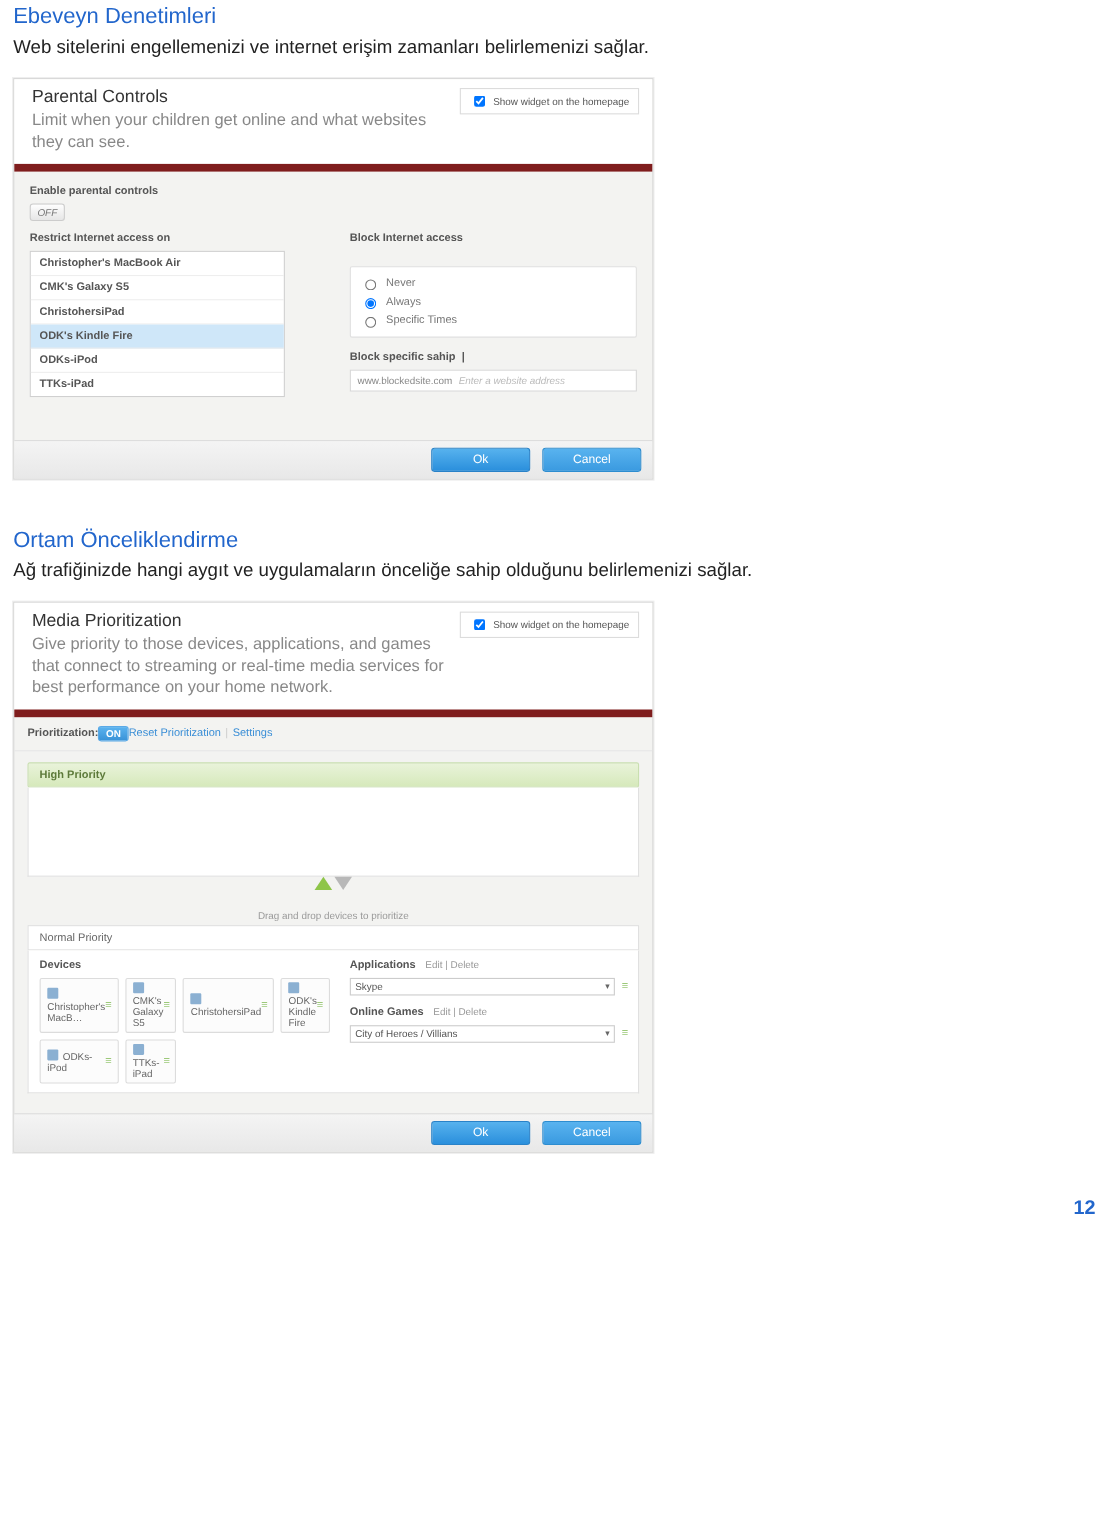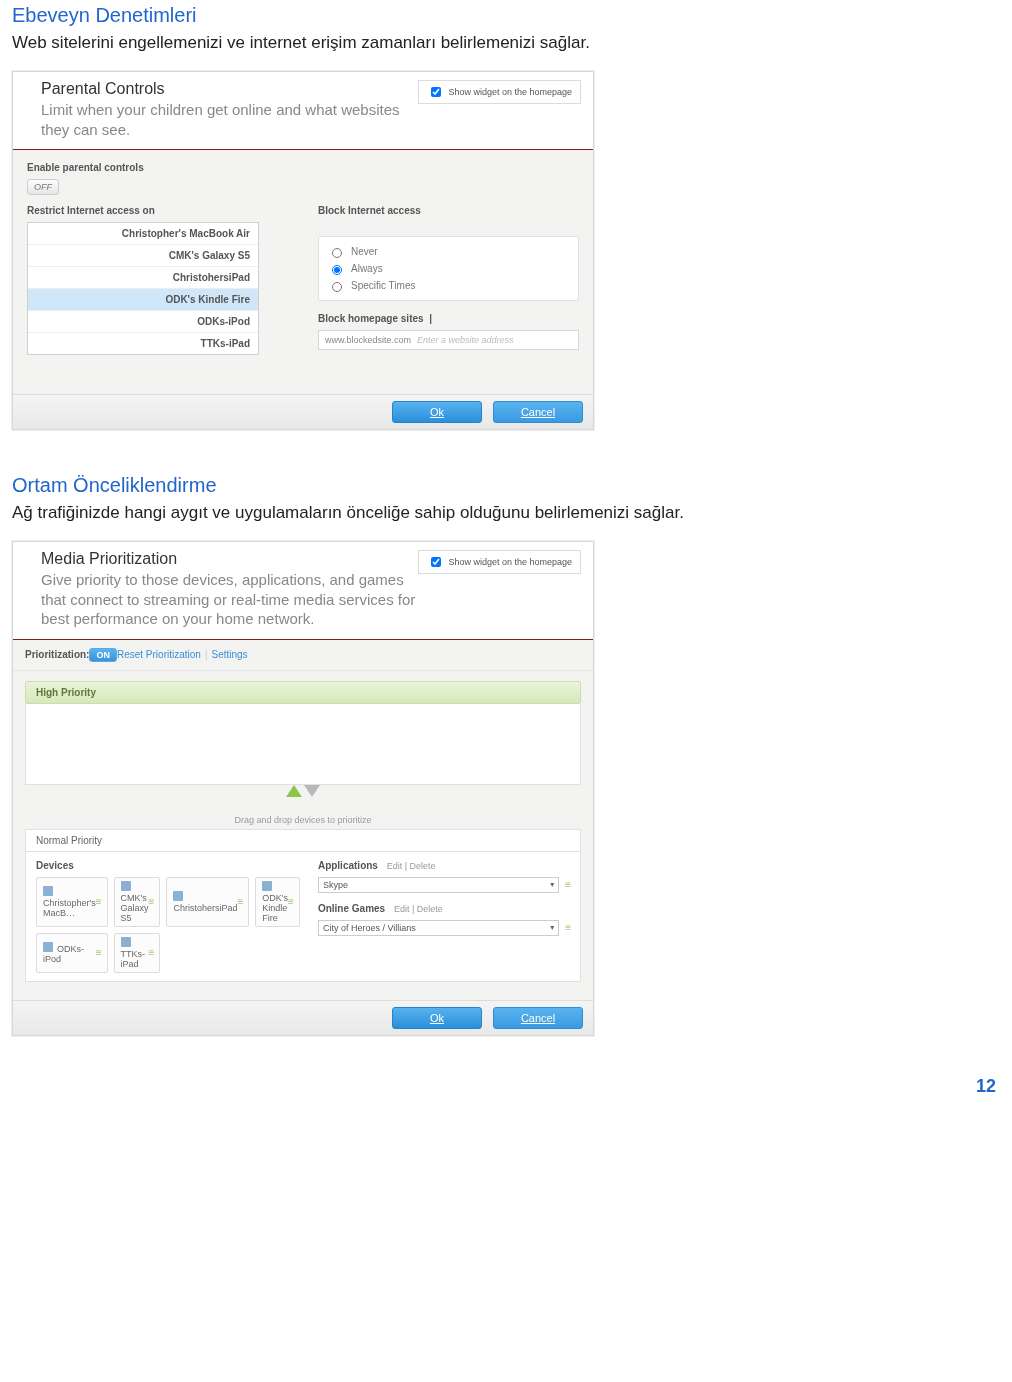--- a/index.html
+++ b/index.html
@@ -36,22 +36,22 @@
     position: absolute;
     top: 2px; right: 2px;
     width: 12px; height: 12px;
     font-size: 10px;
     color: #888;
     text-align: center;
     line-height: 12px;
   }
   .panel-head {
     background: #fff;
-    border-bottom: 1px solid #7f1d1d;
-    padding: 8px 12px 10px 28px;
+    border-bottom: 7px solid #7f1d1d;
+    padding: 8px 12px 10px 16px;
     position: relative;
   }
   .panel-title {
     font-size: 16px;
     color: #333;
     font-weight: 500;
   }
   .panel-sub {
     font-size: 15px;
     color: #888;
@@ -113,21 +113,20 @@
     border: 1px solid #d0d0d0;
     background: #fff;
     width: 230px;
   }
   .device-list div {
     padding: 5px 8px;
     border-bottom: 1px solid #eee;
     font-size: 10px;
     font-weight: bold;
     color: #555;
-    text-align: right;
   }
   .device-list div.sel {
     background: #cfe7f9;
   }
   .radio-row {
     font-size: 10px;
     color: #777;
     padding: 2px 0;
     display: flex;
     align-items: center;
@@ -164,21 +163,20 @@
     text-align: right;
   }
   .btn {
     display:inline-block;
     min-width: 60px;
     text-align:center;
     padding: 4px 14px;
     font-size: 11px;
     border-radius: 3px;
     margin-left: 8px;
-    text-decoration: underline;
   }
   .btn-primary {
     background: linear-gradient(#57b2ee,#2a8fdc);
     color:#fff;
     border:1px solid #2982c8;
   }
   .btn-secondary {
     background: linear-gradient(#59b3ef,#3a9ae0);
     color:#fff;
     border:1px solid #2d8dd0;
@@ -351,21 +349,21 @@
             </label>
           <label class="radio-row">
               <input type="radio" checked="" style="">
               <span>Always</span>
             </label>
           <label class="radio-row">
               <input type="radio" style="">
               <span>Specific Times</span>
             </label>
         </div>
-        <div class="lbl" style="margin-top:12px"><span>Block homepage sites</span> &nbsp;|</div>
+        <div class="lbl" style="margin-top:12px"><span>Block specific sahip</span> &nbsp;|</div>
         <div class="site-input">
           <span class="field">www.blockedsite.com</span>
           <span class="hint">Enter a website address</span>
         </div>
       </div>
     </div>
   </div>
   <div class="panel-footer">
     <span class="btn btn-primary">Ok</span>
     <span class="btn btn-secondary">Cancel</span>

